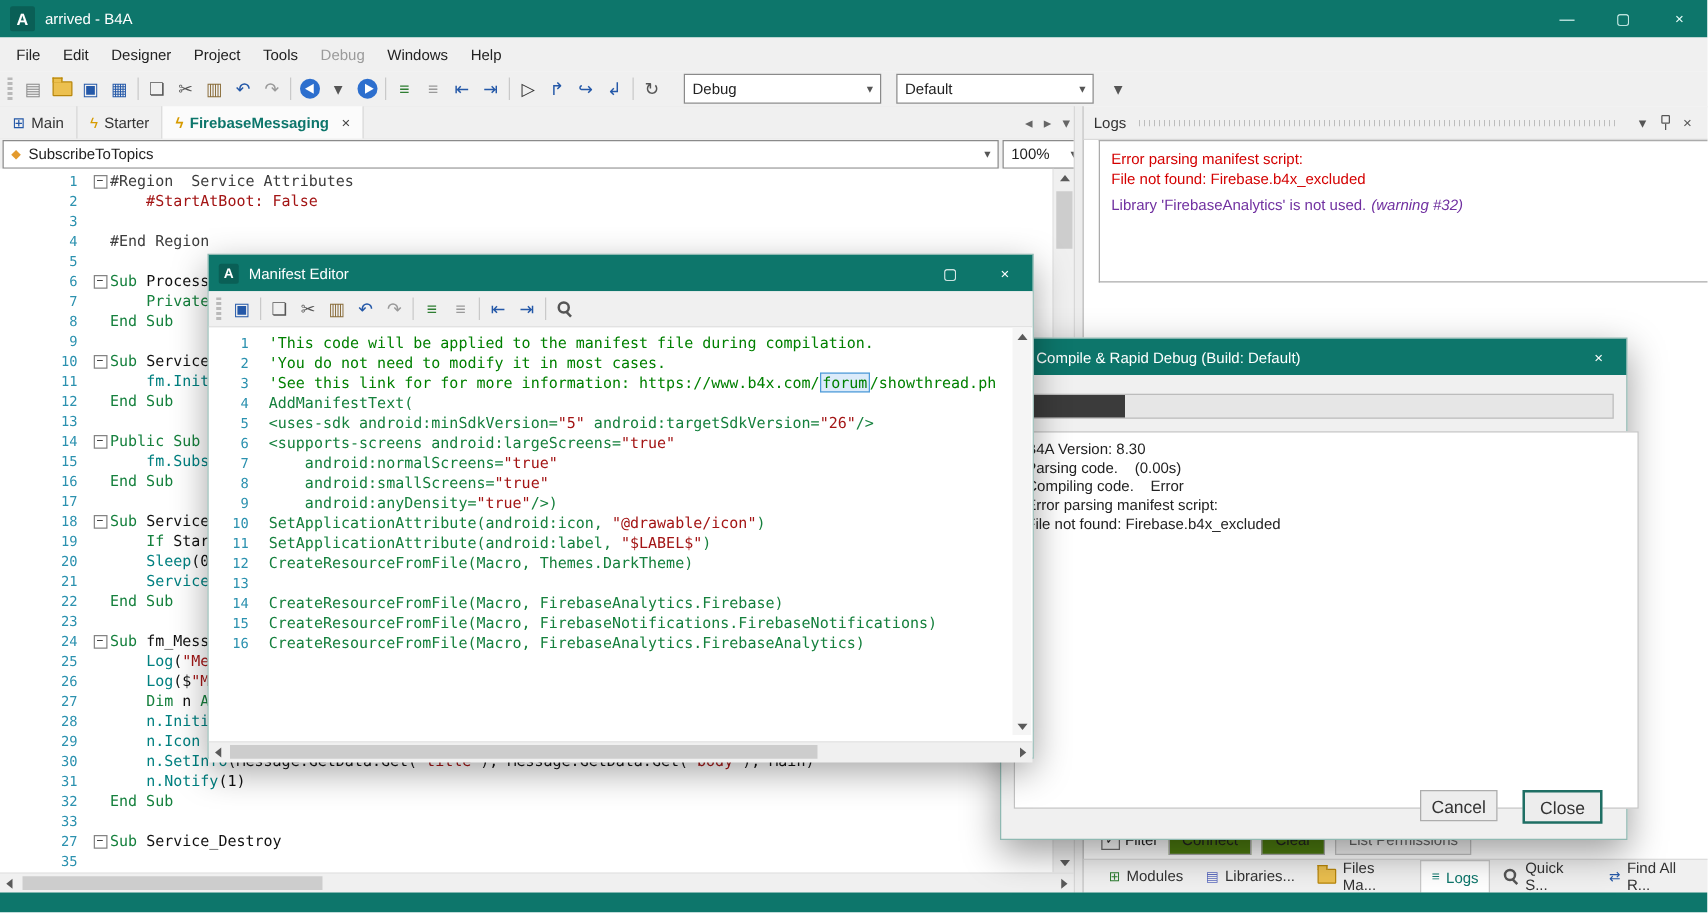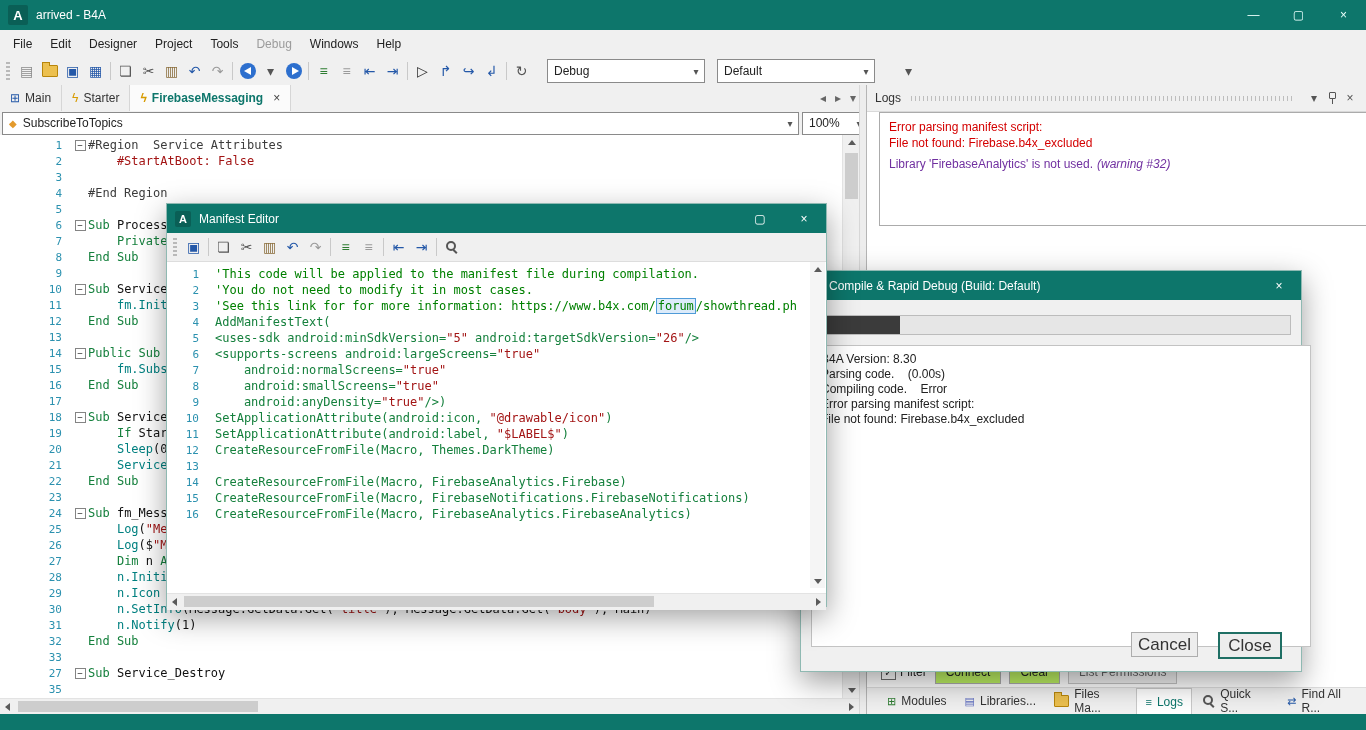--- a/index.html
+++ b/index.html
@@ -28,21 +28,21 @@
   .icon-roundfwd::after{content:"";position:absolute;left:6px;top:4px;border-top:4px solid transparent;border-bottom:4px solid transparent;border-left:7px solid #fff}
   .icon-search{width:14px;height:14px;position:relative;display:inline-block}
   .icon-search::before{content:"";position:absolute;left:1px;top:1px;width:6px;height:6px;border:2px solid #555;border-radius:50%}
   .icon-search::after{content:"";position:absolute;left:9px;top:9px;width:5px;height:2px;background:#555;transform:rotate(45deg);transform-origin:0 0}
   .pin-icon{width:9px;height:12px;position:relative;display:inline-block}
   .pin-icon::before{content:"";position:absolute;left:1px;top:0;width:5px;height:5px;border:1.5px solid #555;border-radius:1px}
   .pin-icon::after{content:"";position:absolute;left:4px;top:7px;width:1.5px;height:5px;background:#555}
   .combo{height:22px;background:#fff;border:1px solid #8a8a8a;display:inline-flex;align-items:center;padding-left:6px}
   .combo .combo-arrow{margin-left:auto;width:16px;height:100%;display:flex;align-items:center;justify-content:center;color:#555;font-size:10px}
   .combo.debug{width:150px;margin-left:14px}
-  .combo.default{width:150px;margin-left:12px;margin-right:22px}
+  .combo.default{width:150px;margin-left:12px;margin-right:8px}
 
   
   .tabrow{position:absolute;left:0;top:85px;width:866px;height:26px;background:#f0f0f0;display:flex;align-items:stretch;border-bottom:1px solid #dcdcdc}
   .tab{display:flex;align-items:center;gap:5px;padding:0 10px;border-right:1px solid #d6d6d6;color:#333}
   .tab.active{background:#fbfbfb;color:#0d766b;font-weight:bold}
   .tab-ic{font-size:12px}
   .tab-close{margin-left:5px;color:#444;font-weight:normal}
   .tab-arrows{margin-left:auto;display:flex;gap:9px;padding-right:10px;color:#666;align-items:center}
 
   
@@ -84,21 +84,21 @@
   .right-panel{position:absolute;left:866px;top:85px;width:500px;height:629px;background:#fff;border-left:1px solid #b5b5b5}
   .panel-header{height:26px;background:#f0f0f0;display:flex;align-items:center;padding:0 8px;color:#333;border-bottom:1px solid #d9d9d9}
   .drag-dots{flex:1;height:5px;margin:0 10px;background:repeating-linear-gradient(90deg,#bdbdbd 0 1px,transparent 1px 4px)}
   .ph-icon{width:18px;display:flex;justify-content:center;align-items:center;color:#555}
   .logs-box{position:absolute;left:12px;top:27px;right:0;height:100px;background:#fff;border:1px solid #ababab;border-right:none;padding:6px 9px;overflow:hidden;line-height:16px}
   .log-error{color:#d40000}
   .log-warning{color:#7030a0;margin-top:5px}
   .log-warning .wsuffix{font-style:italic;margin-left:4px}
   .logs-controls{position:absolute;left:14px;bottom:30px;height:24px;display:flex;align-items:center;gap:8px}
   .checkbox{width:13px;height:13px;border:1px solid #707070;background:#fff;display:inline-flex;align-items:center;justify-content:center;font-size:10px;color:#222;margin-right:4px}
-  .lbtn{height:22px;padding:0 10px;background:#bef264;border:1px solid #acacac;font-size:12px;color:#222;display:inline-flex;align-items:center}
+  .lbtn{height:22px;padding:0 10px;background:#4d7c0f;border:1px solid #acacac;font-size:12px;color:#222;display:inline-flex;align-items:center}
   .lbtn.flat{color:#666;background:#f3f3f3;border-color:#c4c4c4}
   .bottom-tabs{position:absolute;left:0;bottom:0;right:0;height:26px;background:#f0f0f0;display:flex;align-items:stretch;gap:2px;padding-left:12px;border-top:1px solid #ddd}
   .btab{display:flex;align-items:center;gap:5px;padding:0 8px;color:#333}
   .btab.active{background:#fff;color:#0d766b;border:1px solid #c9c9c9;border-bottom:none}
   .btab-ic{font-size:11px}
 
   
   .statusbar{position:absolute;left:0;top:714px;width:1366px;height:16px;background:#0d766b}
 
   
@@ -116,21 +116,21 @@
   .m-vscroll{position:absolute;right:0;top:0;width:15px;height:327px;background:#f5f5f5}
   .m-hscroll{height:16px;background:#f0f0f0;position:relative;border-top:1px solid #e3e3e3}
 
   .compile-dialog{left:800px;top:270px;width:500px;height:400px;z-index:30}
   .compile-dialog .dlg-titlebar{padding-left:28px}
   .progress{position:absolute;left:6px;top:44px;width:482px;height:18px;background:#e6e6e6;border:1px solid #bcbcbc}
   .progress-fill{height:100%;background:#3b3b3b;width:19%}
   .compile-log{position:absolute;left:10px;top:74px;width:480px;height:288px;background:#fff;border:1px solid #c3c3c3;padding:6px 9px;line-height:15px;overflow:hidden}
   .textline{white-space:pre}
   .dlg-buttons{position:absolute;right:19px;bottom:12px;display:flex;gap:20px}
-  .btn{min-width:48px;height:23px;background:#ededed;border:1px solid #adadad;font-size:17px;color:#333;display:flex;align-items:center;justify-content:center;padding:0 6px}
+  .btn{min-width:48px;height:23px;background:#ededed;border:1px solid #adadad;font-size:14px;color:#333;display:flex;align-items:center;justify-content:center;padding:0 6px}
   .btn.default{border:2px solid #1f6f64}
 </style>
 </head>
 <body>
 
 <div class="titlebar">
   <span class="app-logo">A</span>
   <span>arrived - B4A</span>
   <span class="win-btns">
     <span class="win-btn">—</span>

